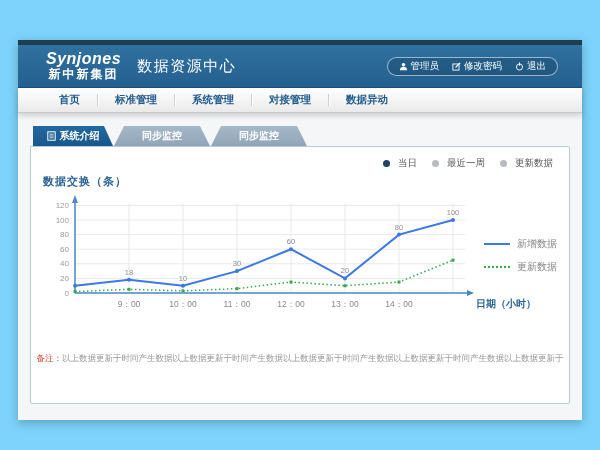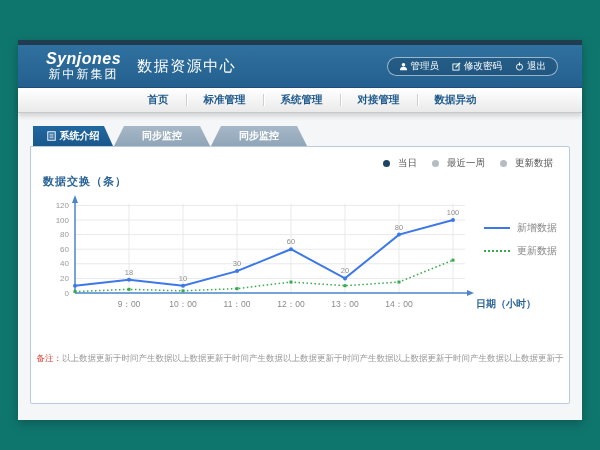--- a/index.html
+++ b/index.html
@@ -1,59 +1,59 @@
 <!DOCTYPE html>
 <html><head>
 <meta charset="utf-8">
 <style>
   * { margin:0; padding:0; box-sizing:border-box; }
   body { font-family:"Liberation Sans","DejaVu Sans",sans-serif; background:#ffffff; }
-  .stage { position:relative; width:600px; height:450px; background:#0f766e; overflow:hidden; }
+  .stage { position:relative; width:600px; height:450px; background:#7dd3fc; overflow:hidden; }
   .window { position:absolute; left:18px; top:40px; width:564px; height:380px; background:#ffffff;
             box-shadow:0 3px 10px rgba(0,0,0,0.25); }
   .topstrip { height:5px; background:#203c50; }
 
   
   .header { height:43px; background:linear-gradient(#30719f,#24608f); border-bottom:1px solid #1d4e7a;
             display:flex; align-items:center; padding:0 14px; position:relative; }
   .logo { text-align:center; margin-left:14px; line-height:1.05; }
   .logo-en { color:#fff; font-size:16px; font-weight:bold; font-style:italic; letter-spacing:0.5px; }
-  .logo-cn { color:#fff; font-size:12px; font-weight:normal; letter-spacing:2px; }
+  .logo-cn { color:#fff; font-size:12px; font-weight:bold; letter-spacing:2px; }
   .app-title { color:#fff; font-size:15px; margin-left:16px; letter-spacing:1.5px; }
   .user-pill { position:absolute; right:24px; top:12px; height:19px; border:1px solid rgba(255,255,255,0.55);
                border-radius:10px; background:rgba(8,40,70,0.22); display:flex; align-items:center;
                padding:0 11px; gap:13px; }
   .user-item { color:#fff; font-size:9.5px; display:flex; align-items:center; gap:3px; cursor:pointer; white-space:nowrap; }
   .uicon { width:9px; height:9px; display:inline-block; }
 
   
   .nav { height:25px; background:linear-gradient(#ffffff,#eaeaea); border-bottom:1px solid #c9c9c9;
          display:flex; align-items:center; padding-left:24px; box-shadow:0 3px 5px rgba(0,0,0,0.15);
-         position:relative; z-index:2;justify-content:center; }
+         position:relative; z-index:2; }
   .nav-item { font-size:10.5px; font-weight:bold; color:#1f5a8c; padding:0 17px; cursor:pointer; white-space:nowrap; }
   .nav-sep { width:1px; height:12px; background:#cfcfcf; box-shadow:1px 0 0 #fff; }
 
   
   .content { background:#f5f6f7; height:307px; padding:13px 12px 0 12px; }
   .tabs { display:flex; height:20px; margin-left:3px; align-items:flex-end; }
   .tab { height:20px; display:flex; align-items:center; justify-content:center; gap:4px;
          color:#fff; font-size:10px; font-weight:bold; cursor:pointer; }
   .tab.active { width:80px; background:linear-gradient(#2268a0,#19578b);
                 clip-path:polygon(0 0, calc(100% - 9px) 0, 100% 100%, 0 100%); }
   .tab.inactive { width:96px; background:linear-gradient(#a6b8c8,#90a5b8); margin-left:1px;
                 clip-path:polygon(10px 0, calc(100% - 10px) 0, 100% 100%, 0 100%); }
   .tab .ticon { width:9px; height:10px; }
 
   .panel { border:1px solid #b7cbdc; background:#fff; height:258px; position:relative; border-radius:0 2px 2px 2px; }
   .filters { position:absolute; top:10px; right:16px; display:flex; gap:15px; }
   .filter { font-size:9.5px; color:#555; display:flex; align-items:center; gap:8px; cursor:pointer; }
   .dot { width:7px; height:7px; border-radius:50%; }
   .chart-title { margin:27px 0 0 12px; color:#2a6496; font-size:11px; font-weight:bold; letter-spacing:1px; }
   .chart-svg { display:block; margin:2px 0 0 8px; }
-  .legend { position:absolute; right:12px; top:74px; }
+  .legend { position:absolute; right:12px; top:90px; }
   .legend-row { display:flex; align-items:center; gap:7px; margin-bottom:9px; color:#878787; font-size:10px; white-space:nowrap; }
   .legend-line { width:26px; height:0; border-top:2px solid #3c78e8; }
   .note { text-align:center; font-size:8.5px; color:#999; margin-top:30px; white-space:nowrap; }
   .note-prefix { color:#d9372b; }
 </style>
 </head>
 <body>
 
 <div class="stage">
   <div class="window">

